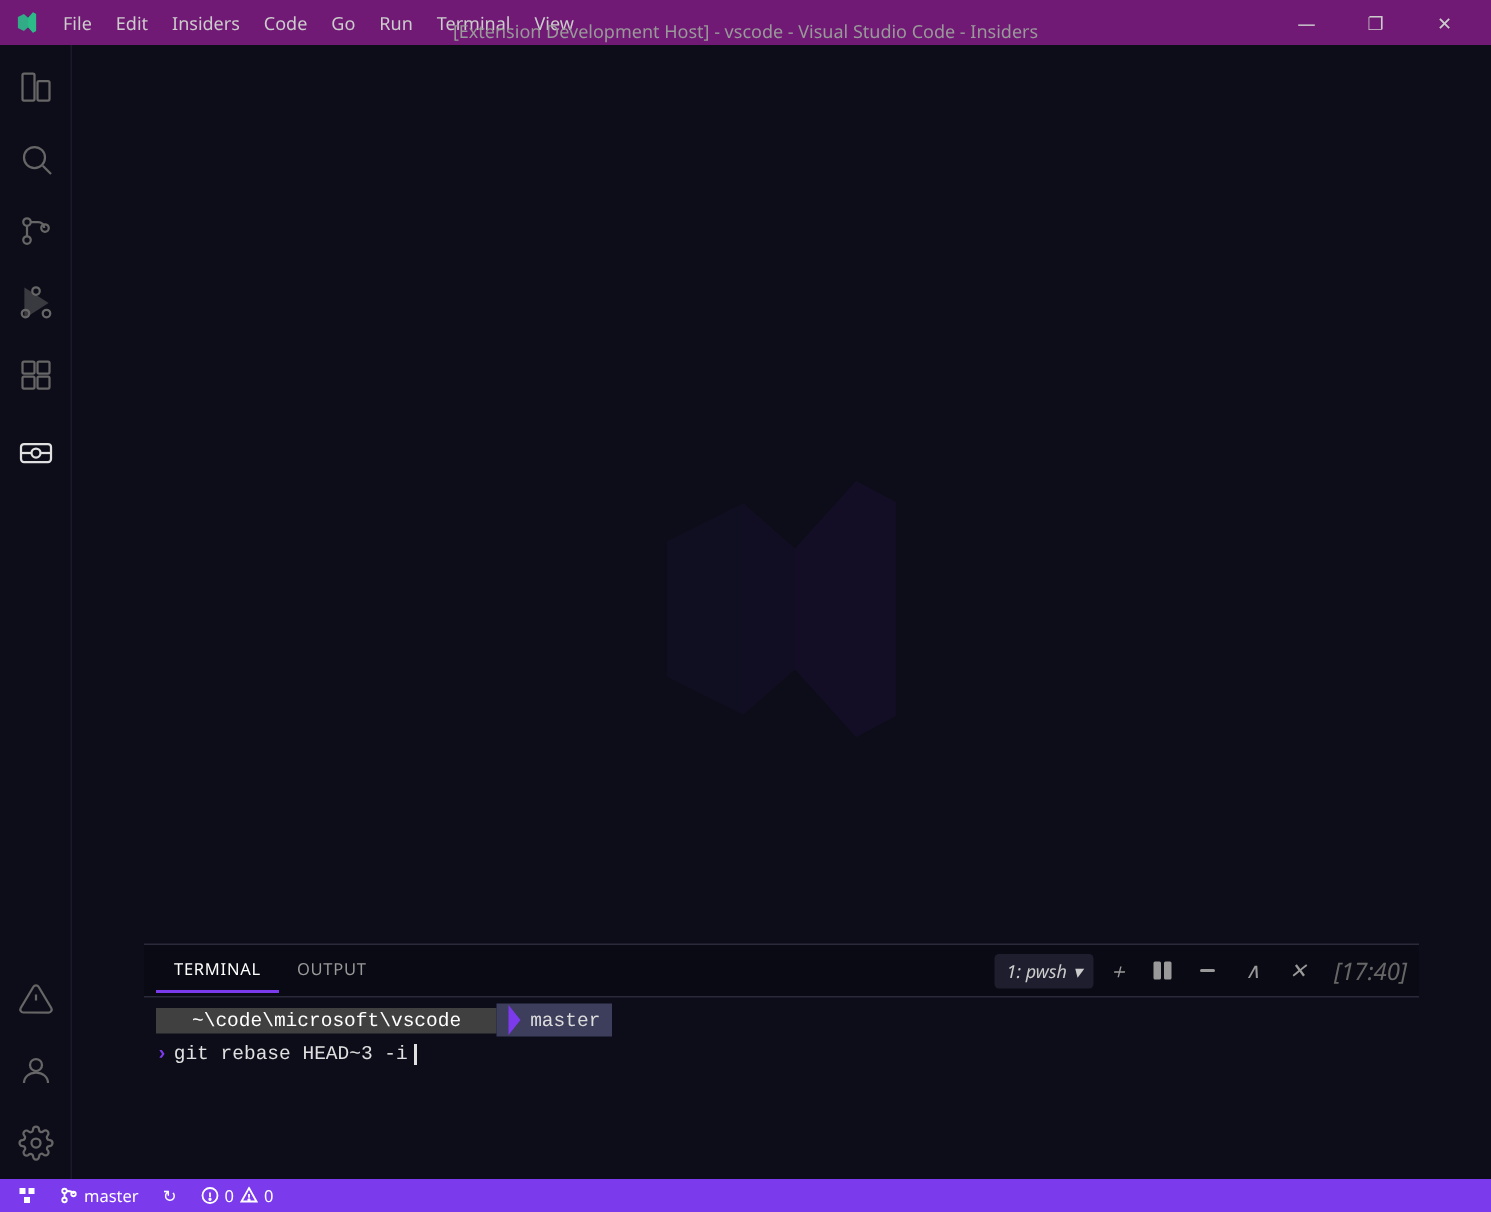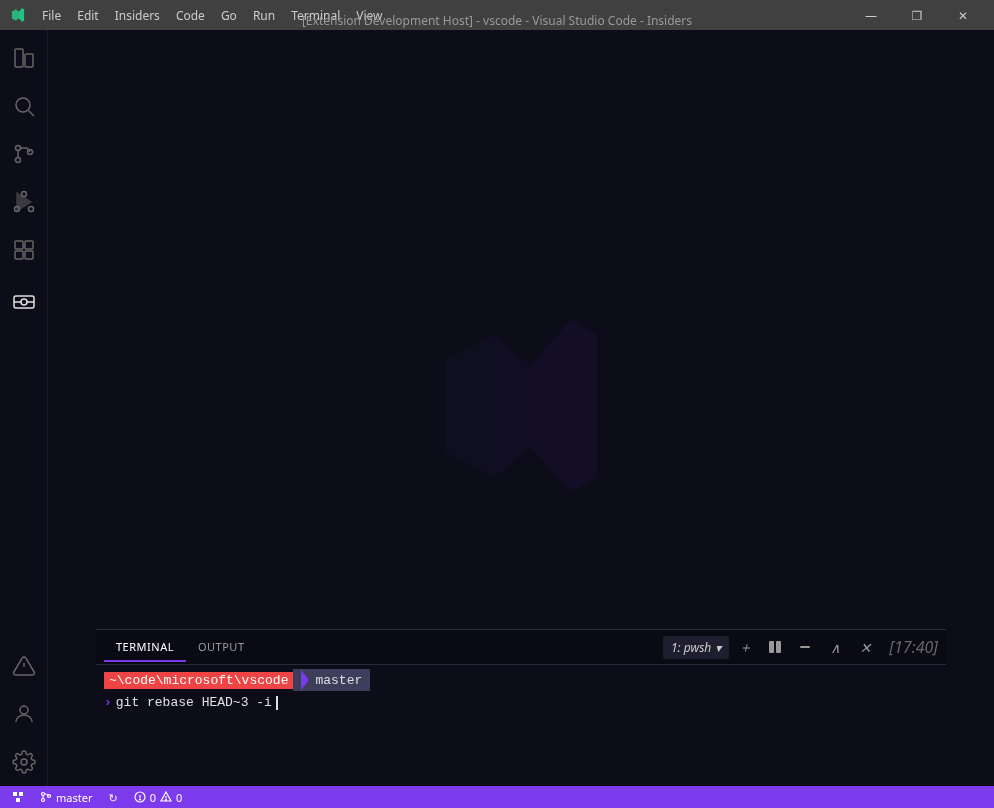--- a/index.html
+++ b/index.html
@@ -10,21 +10,21 @@
       font-family: 'Segoe UI', system-ui, sans-serif;
       color: #ccc;
       overflow: hidden;
       display: flex;
       flex-direction: column;
     }
 
     
     #title-bar {
       height: 30px;
-      background: #404040;
+      background: #701a75;
       display: flex;
       align-items: center;
       padding: 0 8px;
       gap: 0;
       user-select: none;
       flex-shrink: 0;
     }
     #title-bar .vscode-icon {
       width: 20px;
       height: 20px;
@@ -206,23 +206,23 @@
       color: #ccc;
       overflow: hidden;
     }
     .terminal-prompt {
       display: flex;
       align-items: center;
       gap: 0;
       margin-bottom: 4px;
     }
     .prompt-path {
-      background: #ef4444;
+      background: #404040;
       color: #fff;
-      padding: 1px 5px;
+      padding: 1px 24px;
       font-size: 13px;
       display: flex;
       align-items: center;
     }
     .prompt-branch {
       background: #3d3d5c;
       color: #ddd;
       padding: 1px 8px;
       font-size: 13px;
       display: flex;

